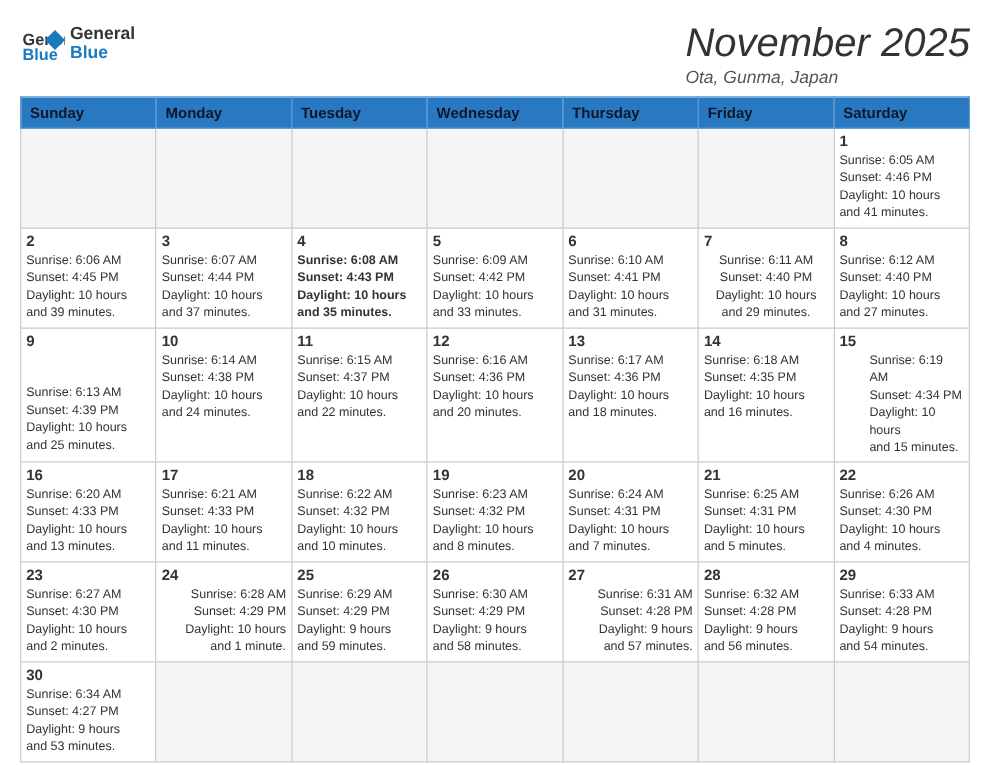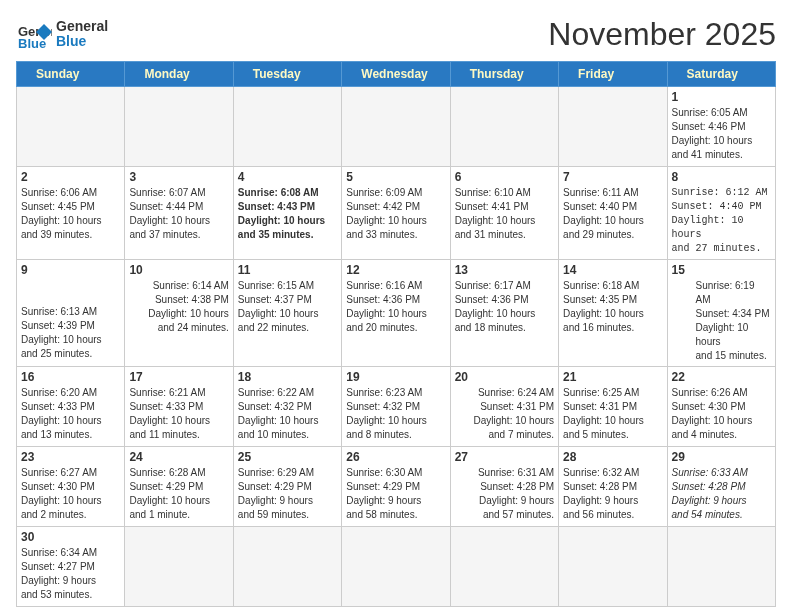--- a/index.html
+++ b/index.html
@@ -19,41 +19,42 @@
     .logo {
       display: flex;
       align-items: center;
       gap: 4px;
     }
     .logo-icon {
       width: 36px;
       height: 36px;
     }
     .title-block {
+      font-style: italic;
     }
     .calendar-title {
       font-size: 32px;
       font-weight: normal;
       color: #333;
     }
     .calendar-subtitle {
       font-size: 14px;
       color: #555;
     }
     table {
       width: 100%;
       border-collapse: collapse;
       table-layout: fixed;
     }
     thead th {
       background: #2979c2;
-      color: #fef9c3;
+      color: #0f172a;
       font-size: 12px;
       font-weight: bold;
-      padding: 5px 19px;
+      padding: 5px 7px;
       text-align: left;
       border: 1px solid #5599d4;
       margin-top: 28px;
     }
     tbody td {
       border: 1px solid #ccc;
       vertical-align: top;
       padding: 3px 4px;
       min-height: 70px;
       height: 80px;
@@ -88,20 +89,21 @@
     </svg>
     <div>
       <div style="font-size:14px;font-weight:bold;color:#333;line-height:1.1;">
         <span style="color:#333">General</span>
       </div>
       <div style="font-size:14px;font-weight:bold;color:#1a7abf;line-height:1.1;">Blue</div>
     </div>
   </div>
   <div class="title-block">
     <div class="calendar-title">November 2025</div>
+    <div class="calendar-subtitle">Ota, Gunma, Japan</div>
   </div>
 </div>
 
 <table>
   <thead>
     <tr>
     <th>Sunday</th>
         <th>Monday</th>
         <th>Tuesday</th>
         <th>Wednesday</th>
@@ -157,44 +159,44 @@
         </td>
         <td>
           <div class="day-num">6</div>
           <div class="day-info" style="white-space: pre-line;">Sunrise: 6:10 AM
 Sunset: 4:41 PM
 Daylight: 10 hours
 and 31 minutes.</div>
         </td>
         <td>
           <div class="day-num">7</div>
-          <div class="day-info" style="white-space: pre-line;">Sunrise: 6:11 AM
+          <div class="day-info" style="white-space: pre-line; text-align: center;">Sunrise: 6:11 AM
 Sunset: 4:40 PM
 Daylight: 10 hours
 and 29 minutes.</div>
         </td>
         <td>
           <div class="day-num">8</div>
-          <div class="day-info" style="white-space: pre-line; font-family: Liberation Mono, monospace;">Sunrise: 6:12 AM
+          <div class="day-info" style="white-space: pre-line;">Sunrise: 6:12 AM
 Sunset: 4:40 PM
 Daylight: 10 hours
 and 27 minutes.</div>
         </td>
       </tr>
       <tr>
         <td>
           <div class="day-num">9</div>
           <div class="day-info" style="white-space: pre-line; margin-top: 28px;">Sunrise: 6:13 AM
 Sunset: 4:39 PM
 Daylight: 10 hours
 and 25 minutes.</div>
         </td>
         <td>
           <div class="day-num">10</div>
-          <div class="day-info" style="white-space: pre-line; text-align: right;">Sunrise: 6:14 AM
+          <div class="day-info" style="white-space: pre-line;">Sunrise: 6:14 AM
 Sunset: 4:38 PM
 Daylight: 10 hours
 and 24 minutes.</div>
         </td>
         <td>
           <div class="day-num">11</div>
           <div class="day-info" style="white-space: pre-line;">Sunrise: 6:15 AM
 Sunset: 4:37 PM
 Daylight: 10 hours
 and 22 minutes.</div>
@@ -252,21 +254,21 @@
         </td>
         <td>
           <div class="day-num">19</div>
           <div class="day-info" style="white-space: pre-line;">Sunrise: 6:23 AM
 Sunset: 4:32 PM
 Daylight: 10 hours
 and 8 minutes.</div>
         </td>
         <td>
           <div class="day-num">20</div>
-          <div class="day-info" style="white-space: pre-line; text-align: right;">Sunrise: 6:24 AM
+          <div class="day-info" style="white-space: pre-line;">Sunrise: 6:24 AM
 Sunset: 4:31 PM
 Daylight: 10 hours
 and 7 minutes.</div>
         </td>
         <td>
           <div class="day-num">21</div>
           <div class="day-info" style="white-space: pre-line;">Sunrise: 6:25 AM
 Sunset: 4:31 PM
 Daylight: 10 hours
 and 5 minutes.</div>
@@ -282,21 +284,21 @@
       <tr>
         <td>
           <div class="day-num">23</div>
           <div class="day-info" style="white-space: pre-line;">Sunrise: 6:27 AM
 Sunset: 4:30 PM
 Daylight: 10 hours
 and 2 minutes.</div>
         </td>
         <td>
           <div class="day-num">24</div>
-          <div class="day-info" style="white-space: pre-line;">Sunrise: 6:28 AM
+          <div class="day-info" style="white-space: pre-line; text-align: right;">Sunrise: 6:28 AM
 Sunset: 4:29 PM
 Daylight: 10 hours
 and 1 minute.</div>
         </td>
         <td>
           <div class="day-num">25</div>
           <div class="day-info" style="white-space: pre-line;">Sunrise: 6:29 AM
 Sunset: 4:29 PM
 Daylight: 9 hours
 and 59 minutes.</div>
@@ -317,21 +319,21 @@
         </td>
         <td>
           <div class="day-num">28</div>
           <div class="day-info" style="white-space: pre-line;">Sunrise: 6:32 AM
 Sunset: 4:28 PM
 Daylight: 9 hours
 and 56 minutes.</div>
         </td>
         <td>
           <div class="day-num">29</div>
-          <div class="day-info" style="white-space: pre-line; font-style: italic;">Sunrise: 6:33 AM
+          <div class="day-info" style="white-space: pre-line;">Sunrise: 6:33 AM
 Sunset: 4:28 PM
 Daylight: 9 hours
 and 54 minutes.</div>
         </td>
       </tr>
       <tr>
         <td>
           <div class="day-num">30</div>
           <div class="day-info" style="white-space: pre-line;">Sunrise: 6:34 AM
 Sunset: 4:27 PM

